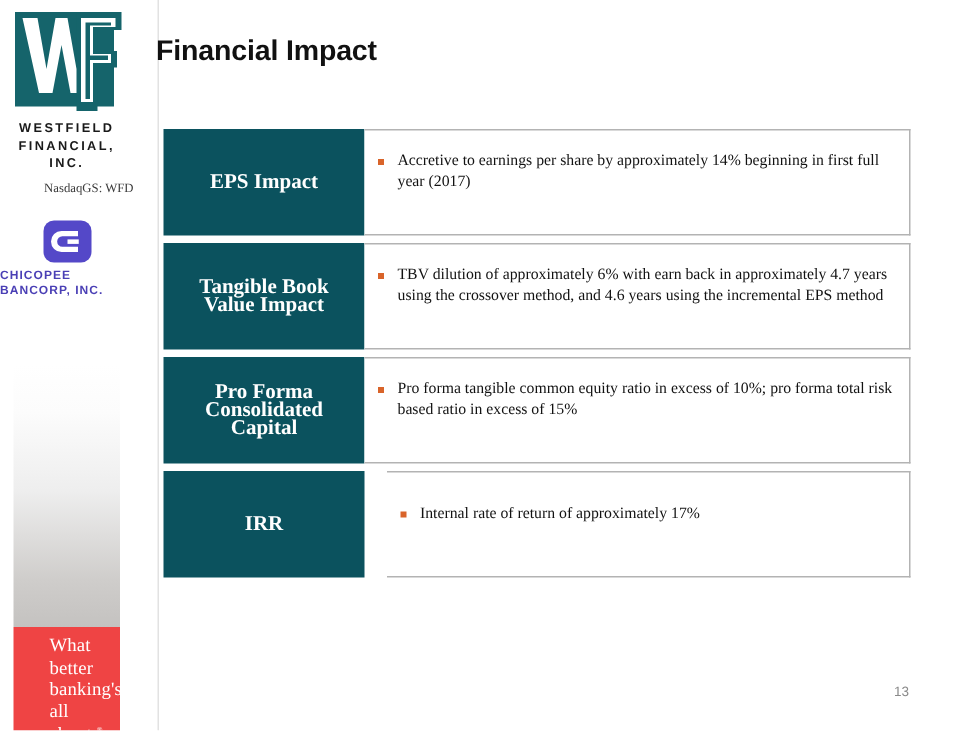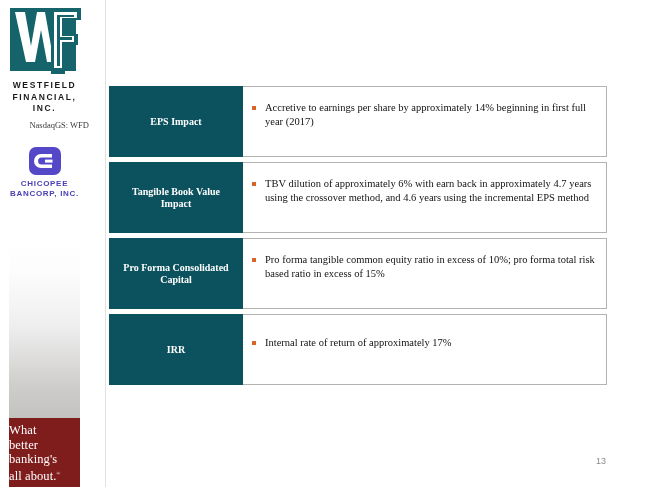--- a/index.html
+++ b/index.html
@@ -61,21 +61,20 @@
     font-size: 8.5px;
     color: #3b3b3b;
   }
 
   
   .chicopee {
     position: absolute;
     left: 0;
     top: 146px;
     width: 89px;
-    text-align: center;
   }
   .chicopee-mark {
     width: 34px;
     height: 30px;
     margin: 0 auto 3px auto;
   }
   .chicopee-mark svg { display: block; }
   .chicopee-name {
     font-family: "Liberation Sans", sans-serif;
     font-size: 8px;
@@ -95,26 +94,26 @@
     background: linear-gradient(to bottom, #ffffff 0%, #fcfcfc 18%, #eeeeee 48%, #cfcdcb 82%, #c4c2c0 100%);
   }
 
   
   .tagline {
     position: absolute;
     left: 9px;
     top: 418px;
     width: 71px;
     height: 69px;
-    background: #7f1d1d;
+    background: #ef4444;
     color: #ffffff;
     font-family: "Liberation Serif", serif;
     font-size: 12.5px;
     line-height: 14.5px;
-    padding: 5px 0 0 0;
+    padding: 5px 0 0 24px;
     box-sizing: border-box;
     letter-spacing: 0.1px;
   }
   .tagline .tm {
     font-size: 5px;
     vertical-align: super;
   }
 
   
   .main {
@@ -142,29 +141,29 @@
     left: 20px;
     top: 86px;
     width: 498px;
   }
   .impact-row {
     display: flex;
     align-items: stretch;
     height: 71px;
     margin-bottom: 5px;
   }
-  .impact-row:last-child { margin-bottom: 0; }
+  .impact-row:last-child { margin-bottom: 0; gap: 15px; }
 
   .row-label {
     flex: 0 0 134px;
     background: #0b525e;
     color: #ffffff;
     font-family: "Liberation Serif", serif;
     font-weight: bold;
-    font-size: 10px;
+    font-size: 14px;
     line-height: 12px;
     display: flex;
     align-items: center;
     justify-content: center;
     text-align: center;
     padding: 0 8px;
     box-sizing: border-box;
   }
 
   .row-body {
@@ -251,20 +250,21 @@
     <div>What</div>
     <div>better</div>
     <div>banking's</div>
     <div>all about.<span class="tm">®</span></div>
   </div>
 
 </div>
 
 <div class="main">
 
+  <div class="page-title">Financial Impact</div>
 
   <div class="impact-table">
 
     <div class="impact-row">
       <div class="row-label">EPS Impact</div>
       <div class="row-body">
         <div class="bullet-line">
           <span class="bullet-sq"></span>
           <span class="bullet-text">Accretive to earnings per share by approximately 14% beginning in first full year (2017)</span>
         </div>

